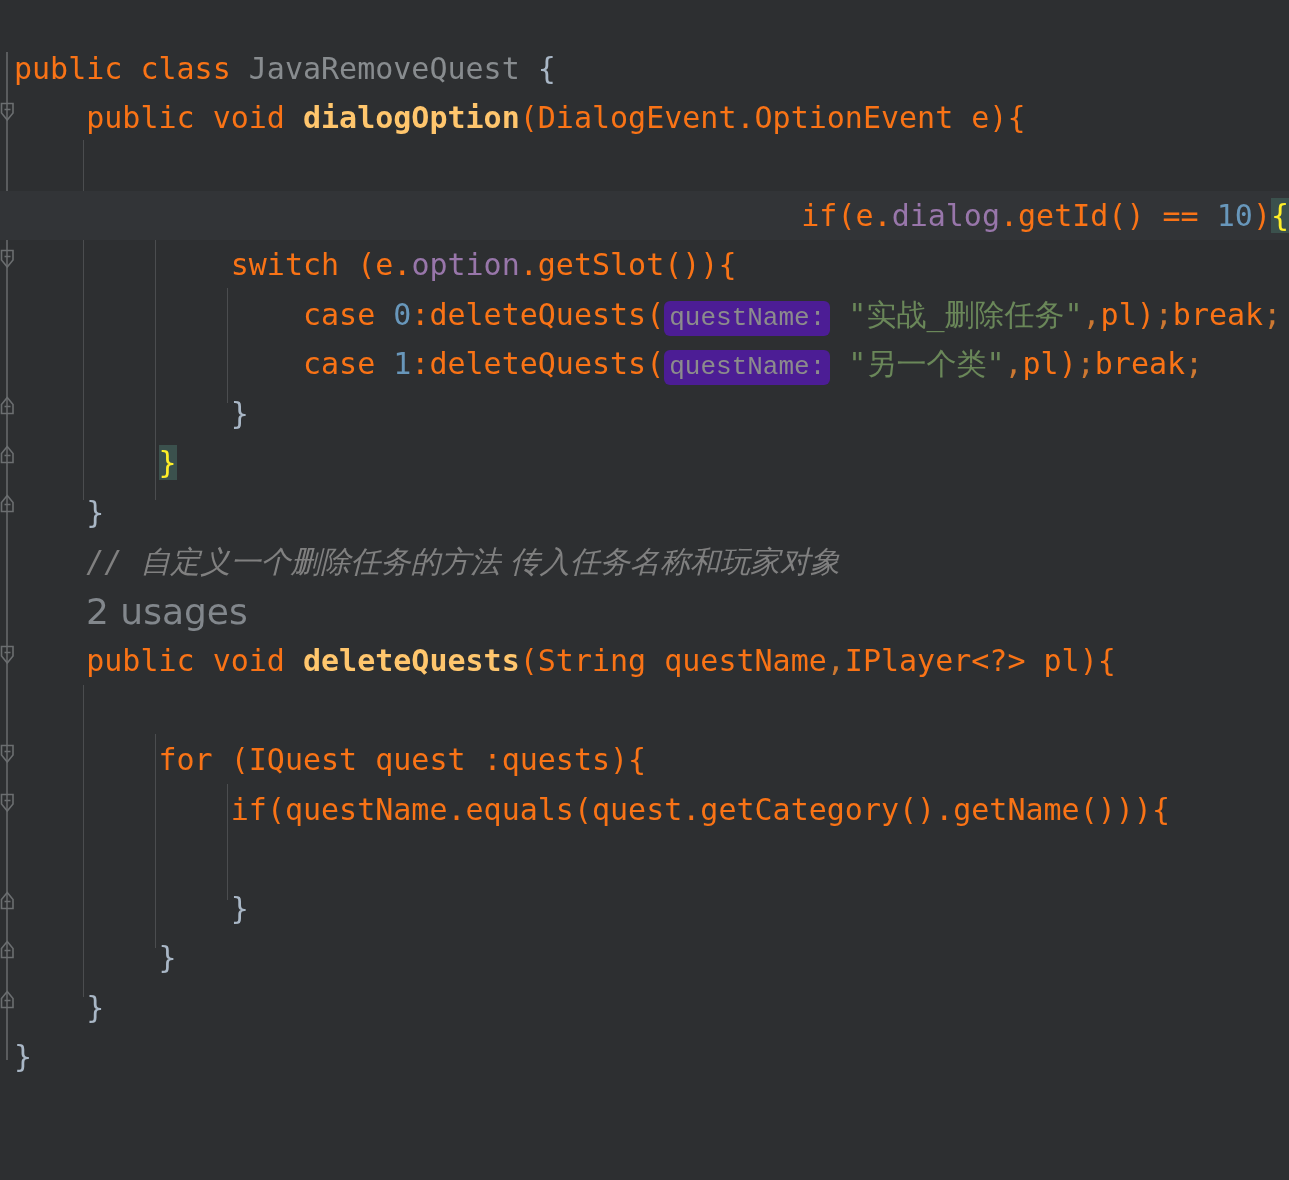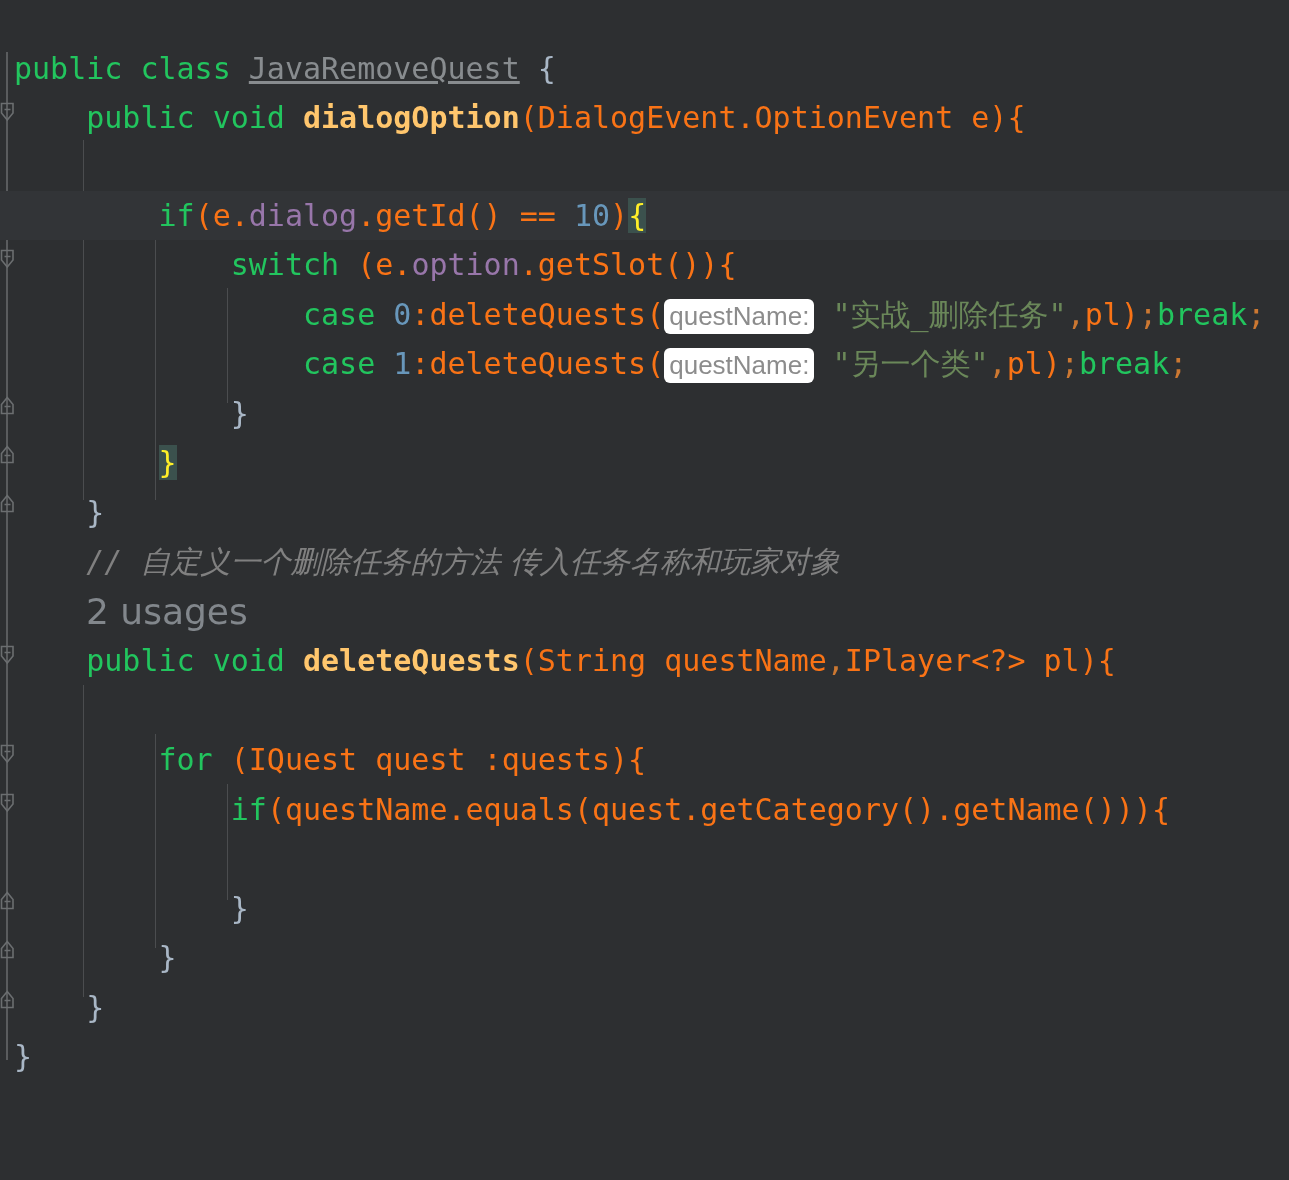--- a/index.html
+++ b/index.html
@@ -55,57 +55,57 @@
     position: absolute;
     left: 0;
     width: 1289px;
     height: 49.3px;
     white-space: pre;
     font-size: 30px;
     line-height: 49.3px;
     color: #a9b7c6;
     letter-spacing: 0px;
   }
-  .row.caret { background: #323437; }
+  .row.caret { background: #323437; text-align: right; }
 
   .ln { padding-left: 14px; }
 
   
   .guide {
     position: absolute;
     width: 1px;
     background: #4b4d4f;
   }
 
   
-  .kw   { color: #22c55e; }           
-  .gray { color: #888c8f; text-decoration: underline; }           
+  .kw   { color: #f97316; }           
+  .gray { color: #888c8f; }           
   .mth  { color: #ffc66d; font-weight: bold; }           
   .fld  { color: #9876aa; }           
   .num  { color: #6897bb; }           
   .str  { color: #6a8759; }           
   .pun  { color: #f97316; }
   .semi { color: #cc7832; }
   .brace{ color: #a9b7c6; }
   .cmt  { color: #808080; font-style: italic; }
 
   
   .bmatch {
     background: #3b514d;
     color: #ffef28;
   }
 
   
   .hint {
-    background: #ffffff;
+    background: #4c1d95;
     color: #8c8c8c;
     border-radius: 6px;
     padding: 2px 5px 3px 5px;
     font-size: 26px;
-    font-family: Liberation Sans, sans-serif;
+    font-family: Liberation Mono, monospace;
   }
 
   
   .usages {
     position: absolute;
     font-family: "DejaVu Sans", "Liberation Sans", sans-serif;
     font-size: 36px;
     color: #82878c;
     white-space: pre;
   }

